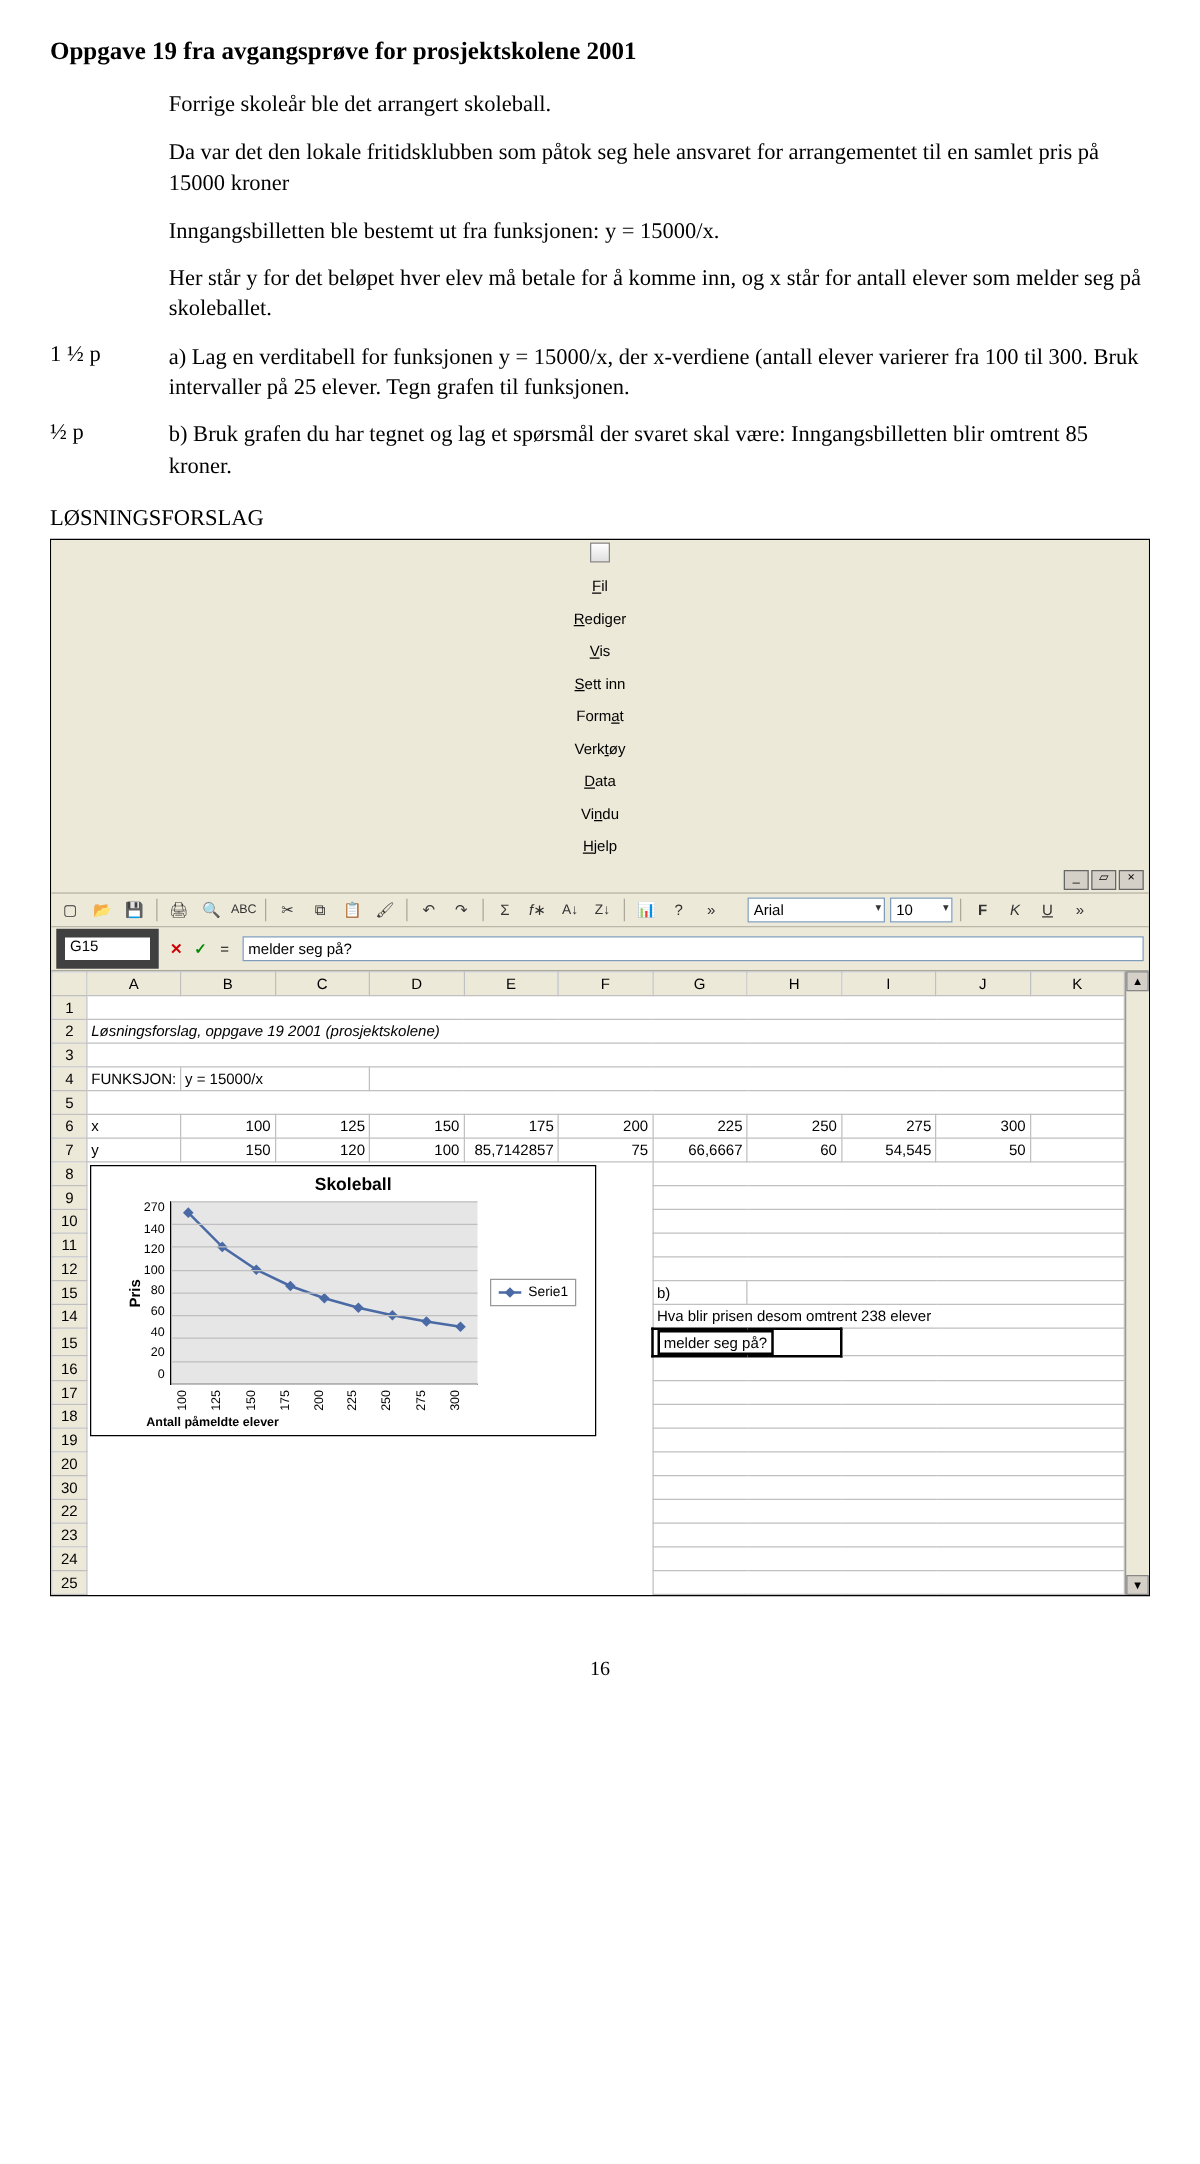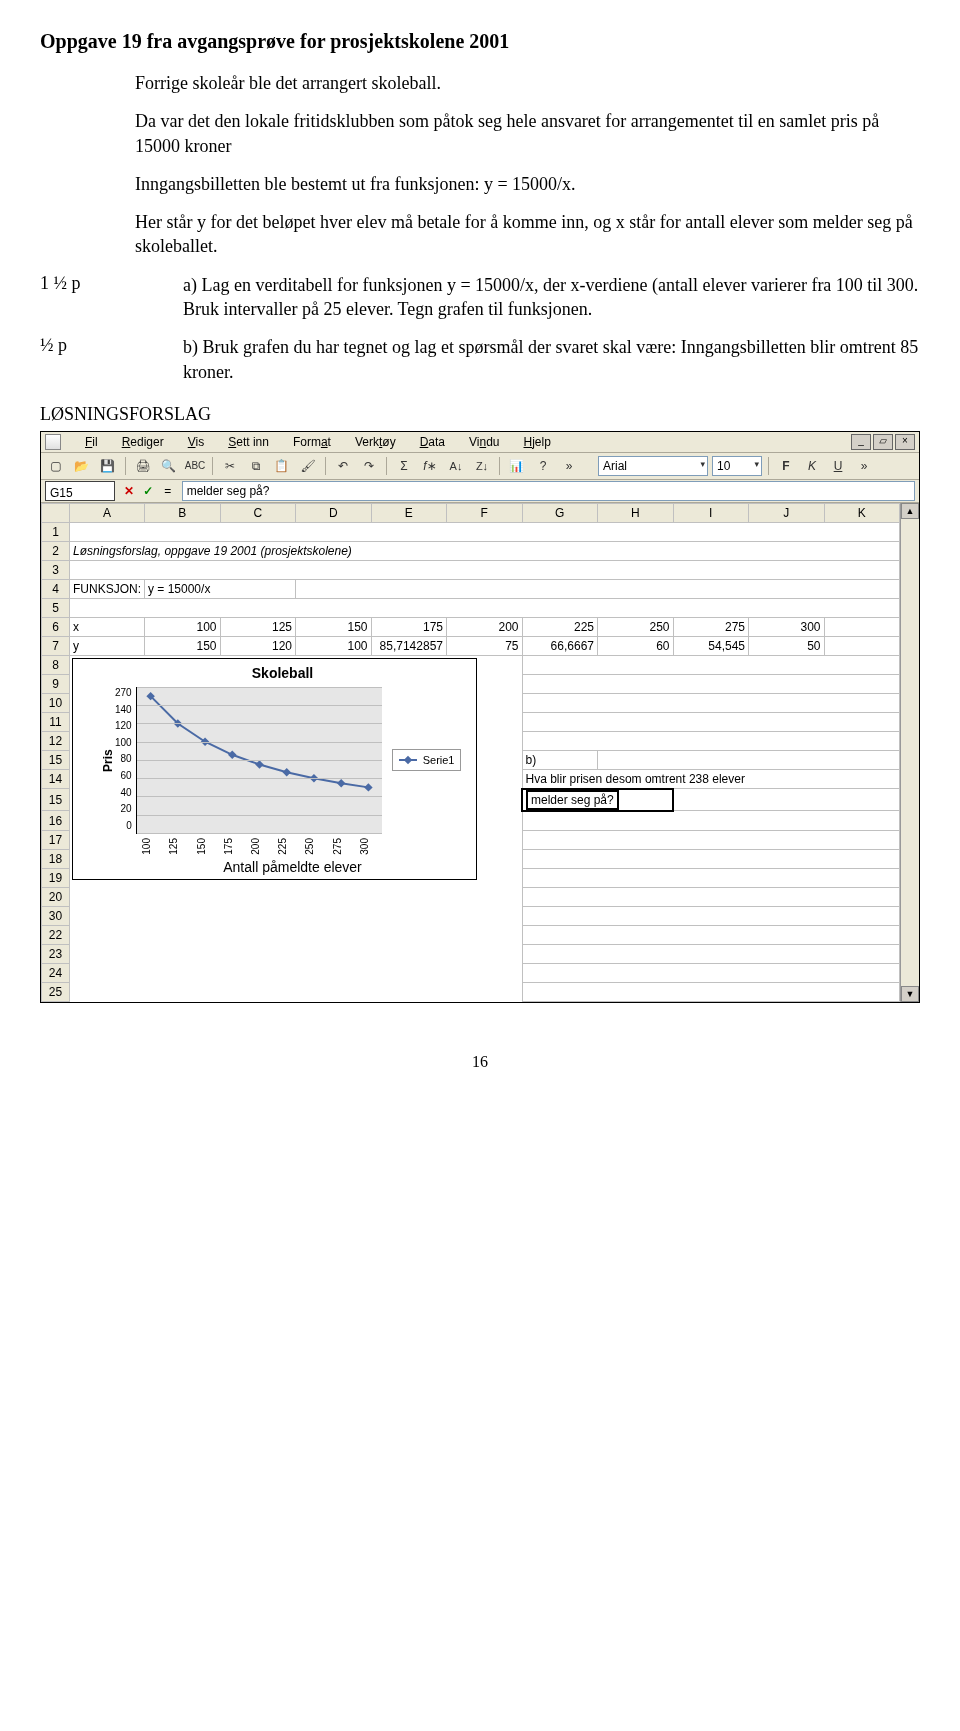--- a/index.html
+++ b/index.html
@@ -26,42 +26,42 @@
     display: flex;
     margin-bottom: 14px;
   }
   .task-label {
     width: 95px;
     flex-shrink: 0;
   }
   .task-text {
     flex: 1;
     line-height: 1.35;
-    margin-left: 48px;
   }
   .solution-heading {
     font-size: 18px;
     margin: 20px 0 6px 0;
   }
   
   .app-window {
     border: 1px solid #000;
     font-family: Arial, Helvetica, sans-serif;
     font-size: 12px;
     width: 880px;
     box-sizing: border-box;
     background: #fff;
   }
   .menubar {
     background: #ece9d8;
     border-bottom: 1px solid #aca899;
     padding: 2px 4px;
     display: flex;
     align-items: center;
-    gap: 24px;
+    gap: 12px;
+    flex-direction: column;
   }
   .menubar .doc-icon {
     width: 14px; height: 14px;
     background: linear-gradient(#fff,#e0e0e0);
     border: 1px solid #888;
     display: inline-block;
   }
   .menubar .item {
     cursor: default;
   }
@@ -126,24 +126,24 @@
   .cellref-row {
     background: #ece9d8;
     border-bottom: 1px solid #aca899;
     display: flex;
     align-items: center;
     padding: 1px 4px;
     gap: 6px;
   }
   .cell-ref {
     background: #fff;
-    border: 1px solid #404040;
+    border: 7px solid #404040;
     width: 60px; height: 18px;
     padding: 0 4px;
-    display: flex; align-items: flex-end;
+    display: flex; align-items: flex-start;
   }
   .fx-icons span {
     display: inline-block;
     width: 16px;
     text-align: center;
     font-size: 12px;
   }
   .fx-cancel { color: #c00; font-weight: bold; }
   .fx-accept { color: #080; font-weight: bold; }
   .formula-bar {
@@ -290,23 +290,22 @@
     margin-top: 4px;
     margin-left: 36px;
     width: 245px;
   }
   .x-ticks span {
     font-size: 10px;
     writing-mode: vertical-rl;
     transform: rotate(180deg);
   }
   .x-title {
-    text-align: center;
-    font-weight: normal;
-    font-size: 14px;
+    font-weight: bold;
+    font-size: 10px;
     margin-top: 4px;
     margin-left: 20px;
   }
   
   .annot-box {
     border: 2px solid #000;
     padding: 1px 3px;
     display: inline-block;
   }
   .page-num {

